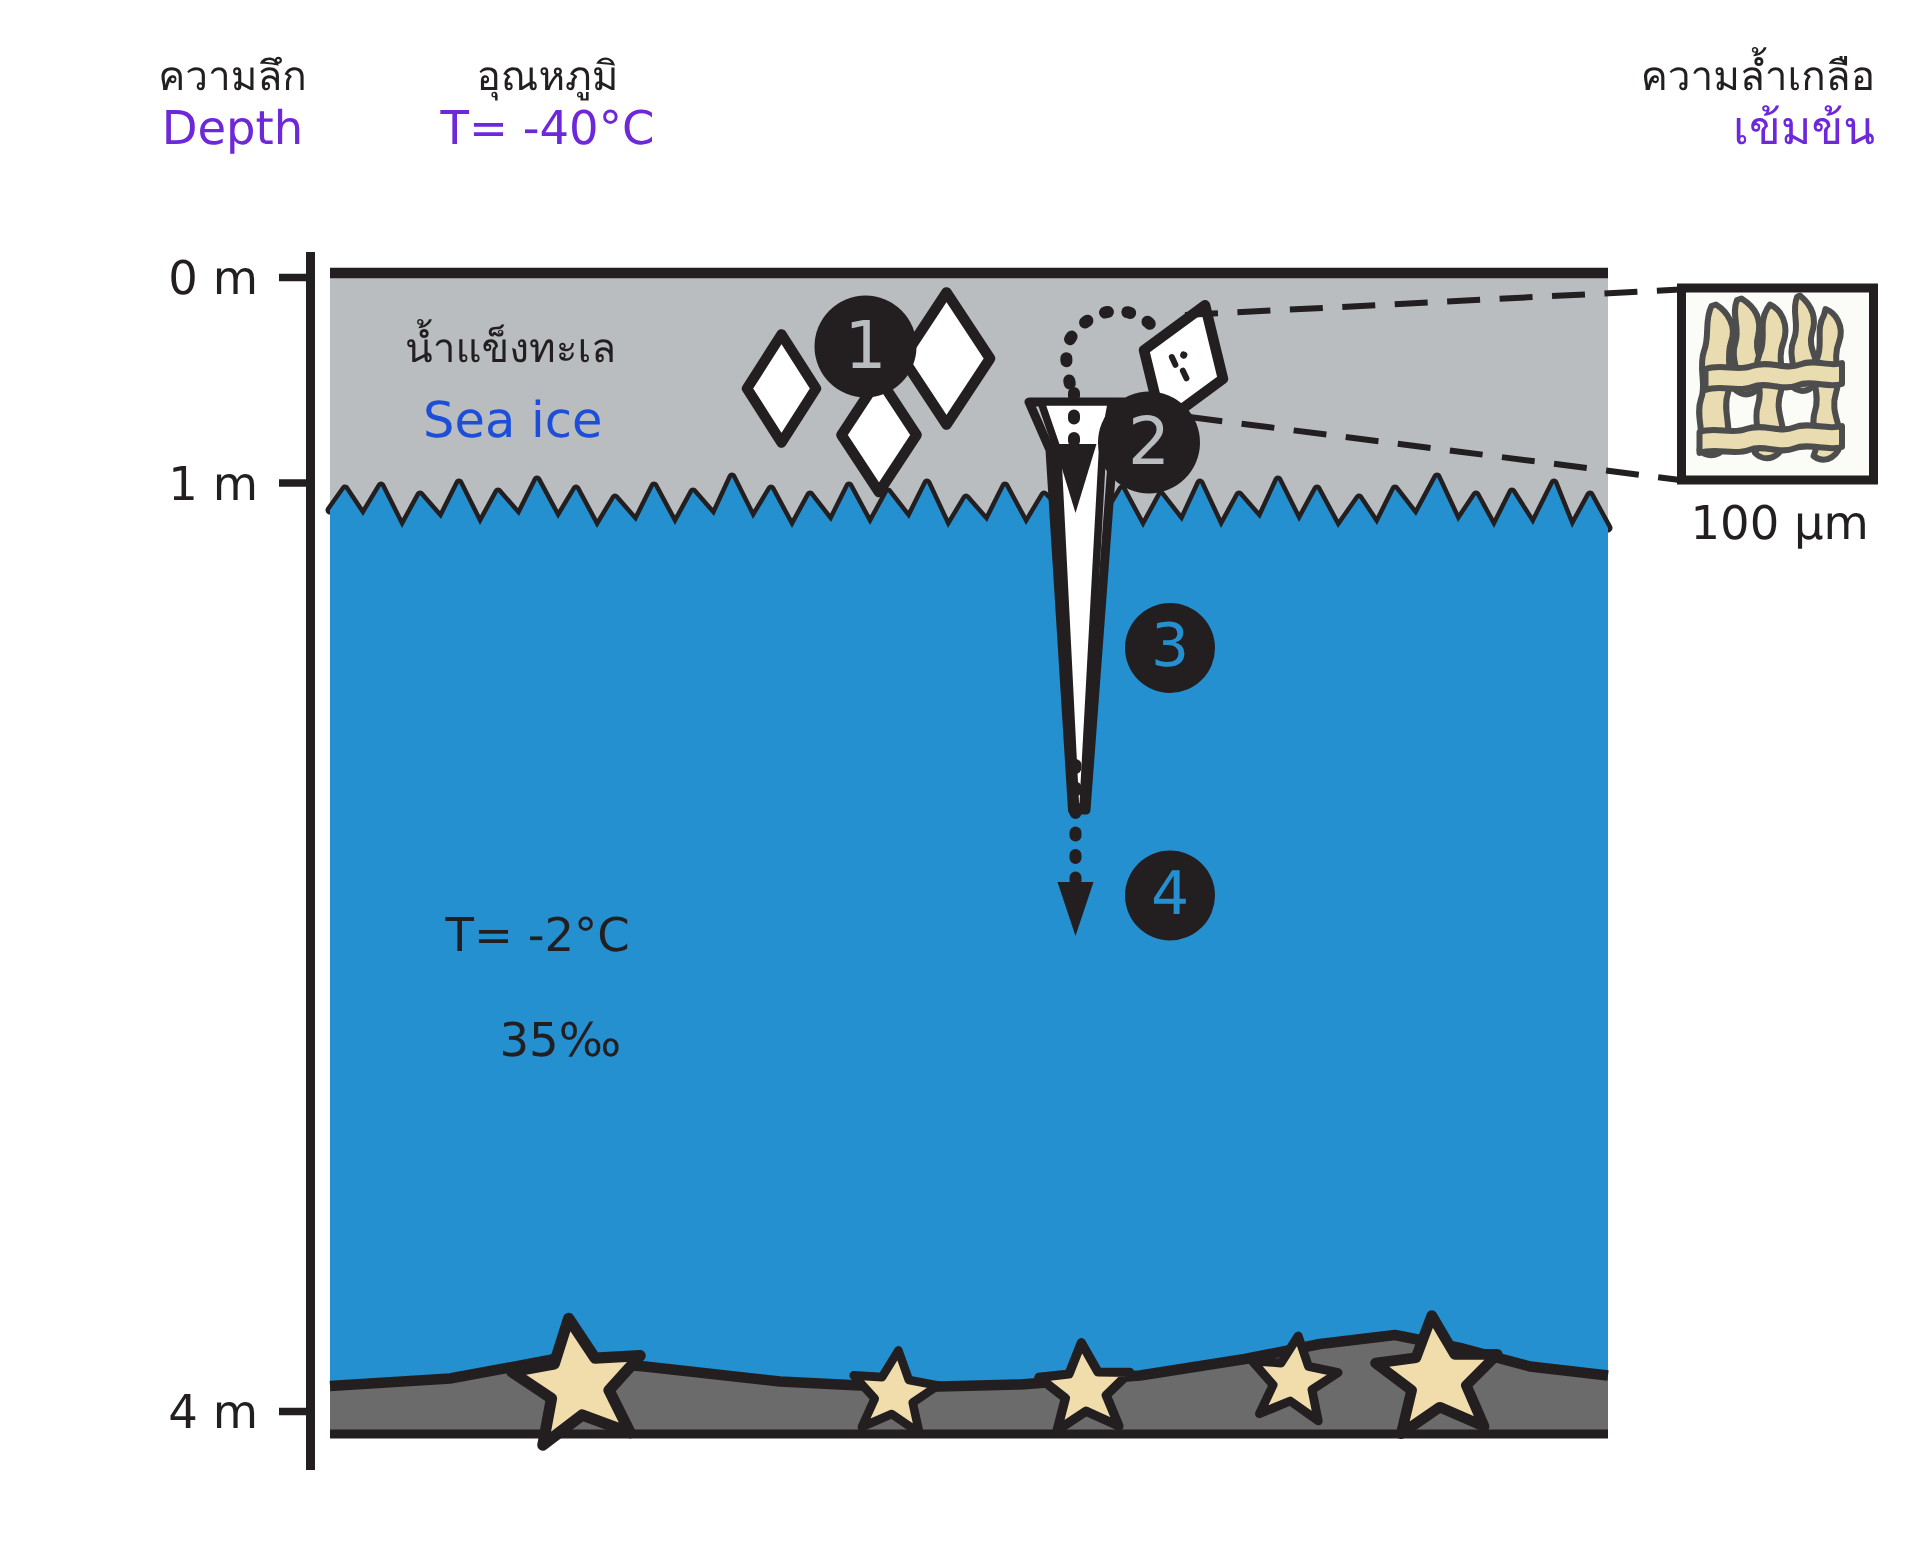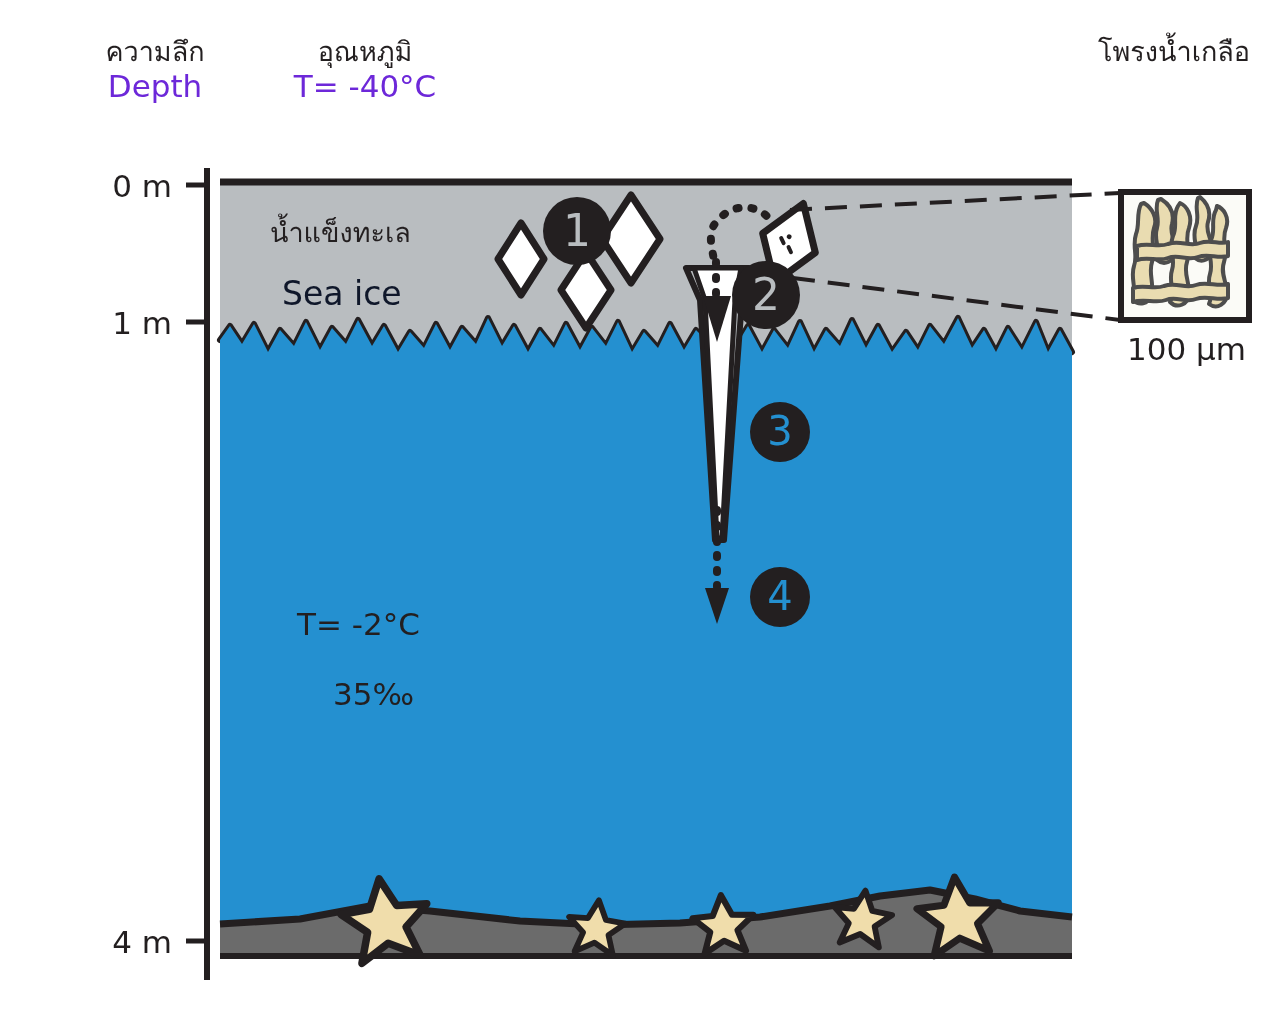--- a/index.html
+++ b/index.html
@@ -250,29 +250,30 @@
   <span class="hdr-th">ความลึก</span>
   <span class="hdr-en">Depth</span>
 </div>
 
 <div class="hdr-col" style="left:250px; top:36px; width:230px;">
   <span class="hdr-th">อุณหภูมิ</span>
   <span class="hdr-en">T= -40°C</span>
 </div>
 
 <div class="hdr-col" style="left:1000px; top:36px; width:250px; text-align:right;">
-  <span class="hdr-th">โพรงน้ำเกลือ</span>
+  <span class="hdr-th">ความล้ำเกลือ</span>
+  <span class="hdr-en">เข้มข้น</span>
 </div>
 
 <div class="axis-lbl" style="left:20px; top:168px; width:152px;">0 m</div>
 <div class="axis-lbl" style="left:20px; top:305px; width:152px;">1 m</div>
 <div class="axis-lbl" style="left:20px; top:924px; width:152px;">4 m</div>
 
 <div class="txt ice-lbl-th" style="left:270px; top:218px;">น้ำแข็งทะเล</div>
-<div class="txt ice-lbl-en" style="left:282px; top:276px; color:#0f172a;">Sea ice</div>
+<div class="txt ice-lbl-en" style="left:282px; top:262px; color:#1d4ed8;">Sea ice</div>
 
 <div class="txt water-lbl" style="left:297px; top:607px;">T= -2°C</div>
 <div class="txt water-lbl" style="left:333px; top:655px;margin-top:22px;">35‰</div>
 
 <div class="txt scale-lbl" style="left:1127px; top:332px;">100 µm</div>
 
 <div class="txt" style="left:562px; top:206px; font-size:44px; color:#b9bdc0; width:30px; text-align:center;">1</div>
 <div class="txt" style="left:751px; top:270px; font-size:44px; color:#b9bdc0; width:30px; text-align:center;">2</div>
 <div class="txt" style="left:766px; top:409px; font-size:40px; color:#2490d0; width:28px; text-align:center;">3</div>
 <div class="txt" style="left:766px; top:574px; font-size:40px; color:#2490d0; width:28px; text-align:center;">4</div>

